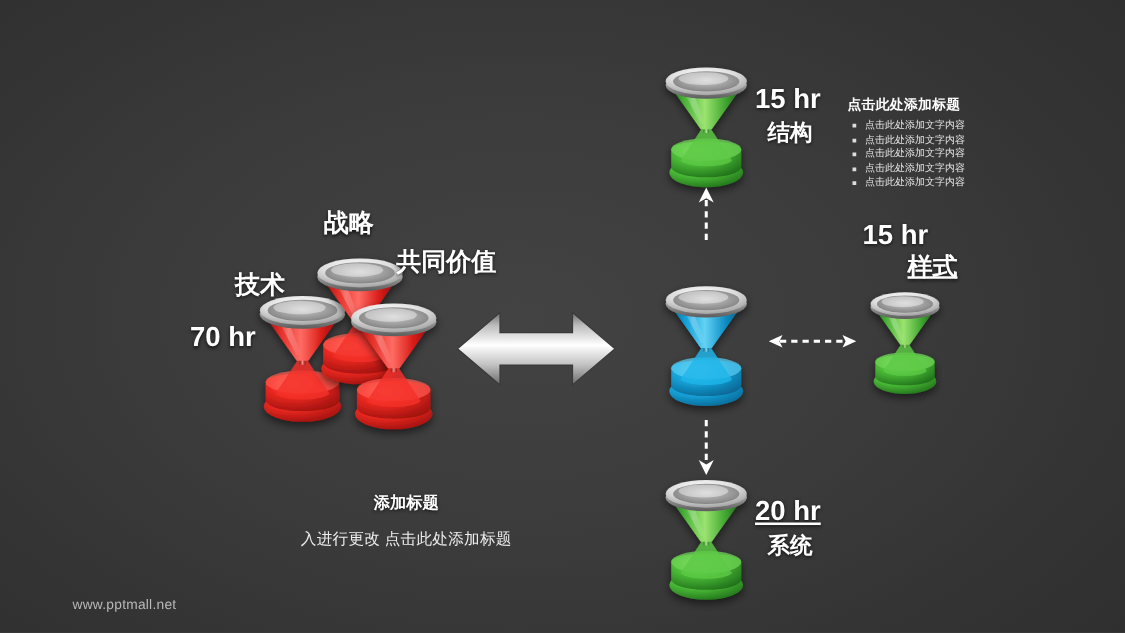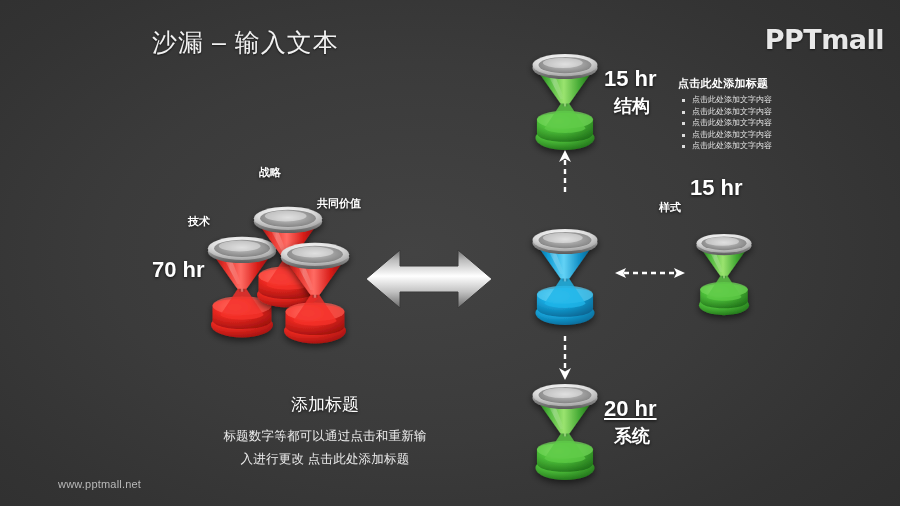--- a/index.html
+++ b/index.html
@@ -38,53 +38,49 @@
 
   
   .hg{position:absolute;}
   .hg svg{display:block;}
 
   
   .lbl{position:absolute;white-space:nowrap;text-shadow:0 1px 3px rgba(0,0,0,.75);}
   .hr-big{font-size:22px;font-weight:700;color:#ffffff;}
   .hr-med{font-size:20px;font-weight:700;color:#ffffff;}
   .cn-sm{font-size:18px;font-weight:700;color:#ffffff;}
-  .cn-md{font-size:11px;font-weight:700;color:#ffffff;}
+  .cn-md{font-size:20px;font-weight:700;color:#ffffff;}
 
   
   .dbl-arrow{position:absolute;left:366px;top:248px;}
 
   
   .textblock{position:absolute;left:678px;top:76px;width:120px;}
   .tb-title{font-size:11px;font-weight:700;color:#ffffff;letter-spacing:.3px;margin-bottom:3px;}
   .tb-list{list-style:none;margin:0;padding:0;}
   .tb-list li{
     font-size:8px;color:#e6e6e6;line-height:1.45;
     padding-left:14px;position:relative;white-space:nowrap;
   }
   .tb-list li:before{
     content:"";position:absolute;left:4px;top:5px;
     width:3px;height:3px;background:#dcdcdc;
   }
 
   
   .caption{position:absolute;left:180px;top:393px;width:290px;text-align:center;}
-  .cap-title{font-size:17px;font-weight:400;color:#ffffff;text-shadow:0 1px 3px rgba(0,0,0,.7);}
+  .cap-title{font-size:13px;font-weight:700;color:#ffffff;text-shadow:0 1px 3px rgba(0,0,0,.7);}
   .cap-body{margin-top:9px;font-size:12.5px;color:#ededed;line-height:1.85;letter-spacing:.2px;}
 </style>
 </head>
 <body>
 
 <div class="slide">
 
-  <div class="title">沙漏 – 输入文本</div>
-
-  <div class="logo">
-    <span>PPTmall</span>
-  </div>
+
 
   <svg width="0" height="0" style="position:absolute">
     <defs>
 
       <linearGradient id="capG" x1="0" y1="0" x2="0" y2="1">
         <stop offset="0%" stop-color="#f4f4f4"></stop>
         <stop offset="35%" stop-color="#cfcfcf"></stop>
         <stop offset="60%" stop-color="#8e8e8e"></stop>
         <stop offset="100%" stop-color="#5c5c5c"></stop>
       </linearGradient>
@@ -317,21 +313,21 @@
       <rect x="47" y="66" width="6" height="24" fill="url(#grnNeck)"></rect>
       <path d="M10 38 L90 38 L56 86 L44 86 Z" fill="url(#grnTop)"></path>
       <path d="M24 42 L34 42 L49 80 L44 80 Z" fill="url(#shine)" opacity=".5"></path>
       <ellipse cx="50" cy="38" rx="44" ry="15" fill="url(#capG)"></ellipse>
       <ellipse cx="50" cy="34" rx="44" ry="15" fill="url(#capTop)"></ellipse>
       <ellipse cx="50" cy="34" rx="36" ry="11" fill="url(#capInner)"></ellipse>
       <ellipse cx="47" cy="31" rx="27" ry="7" fill="#ffffff" opacity=".42"></ellipse>
     </svg>
   </div>
   <div class="lbl hr-big" style="left:690px;top:175px;">15 hr</div>
-  <div class="lbl cn-md" style="left:659px;top:200px;">样式</div>
+  <div class="lbl cn-md" style="left:726px;top:200px;text-decoration:underline;">样式</div>
 
   <svg class="lbl" style="left:552px;top:334px;" width="26" height="48" viewBox="0 0 26 48">
     <line x1="13" y1="2" x2="13" y2="36" stroke="#ffffff" stroke-width="2.4" stroke-dasharray="5,4"></line>
     <path d="M13 46 L19 34 L13 37.5 L7 34 Z" fill="#ffffff"></path>
   </svg>
 
   <div class="hg" style="left:524px;top:370px;">
     <svg width="82" height="118" viewBox="0 0 100 160" filter="url(#softShadow)">
       <ellipse cx="50" cy="133" rx="40" ry="16" fill="url(#grnBulb)"></ellipse>
       <path d="M12 108 C12 96 88 96 88 108 L88 126 C88 142 12 142 12 126 Z" fill="url(#grnBulb)"></path>
@@ -345,20 +341,19 @@
       <ellipse cx="50" cy="34" rx="36" ry="11" fill="url(#capInner)"></ellipse>
       <ellipse cx="47" cy="31" rx="27" ry="7" fill="#ffffff" opacity=".42"></ellipse>
     </svg>
   </div>
   <div class="lbl hr-big" style="left:604px;top:396px;text-decoration:underline;">20 hr</div>
   <div class="lbl cn-sm" style="left:614px;top:424px;">系统</div>
 
   <div class="caption">
     <div class="cap-title">添加标题</div>
     <div class="cap-body">
-      <div>标题数字等都可以通过点击和重新输</div>
       <div>入进行更改 点击此处添加标题</div>
     </div>
   </div>
 
   <div class="footer">www.pptmall.net</div>
 
 </div>
 
 </body></html>

